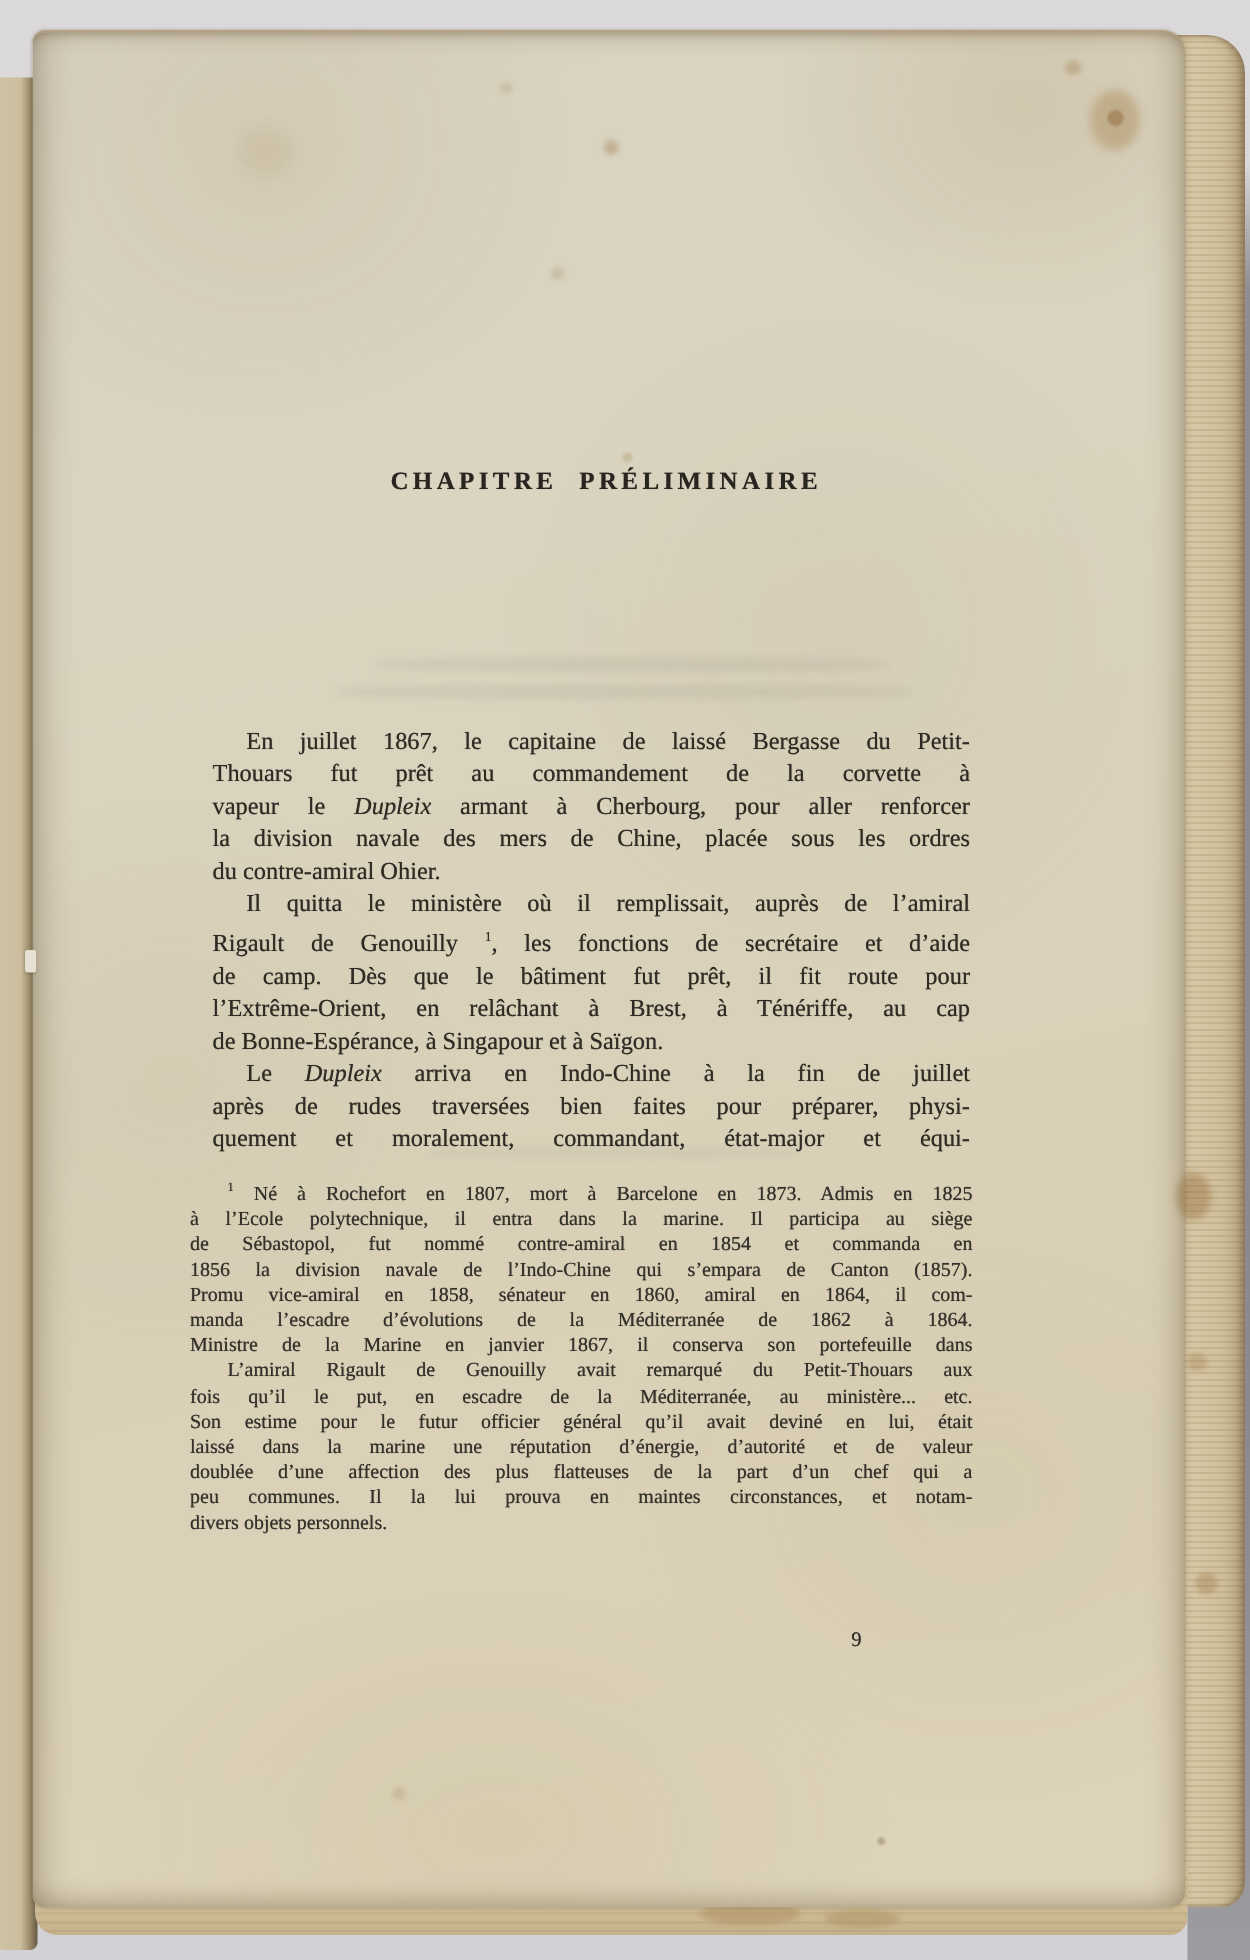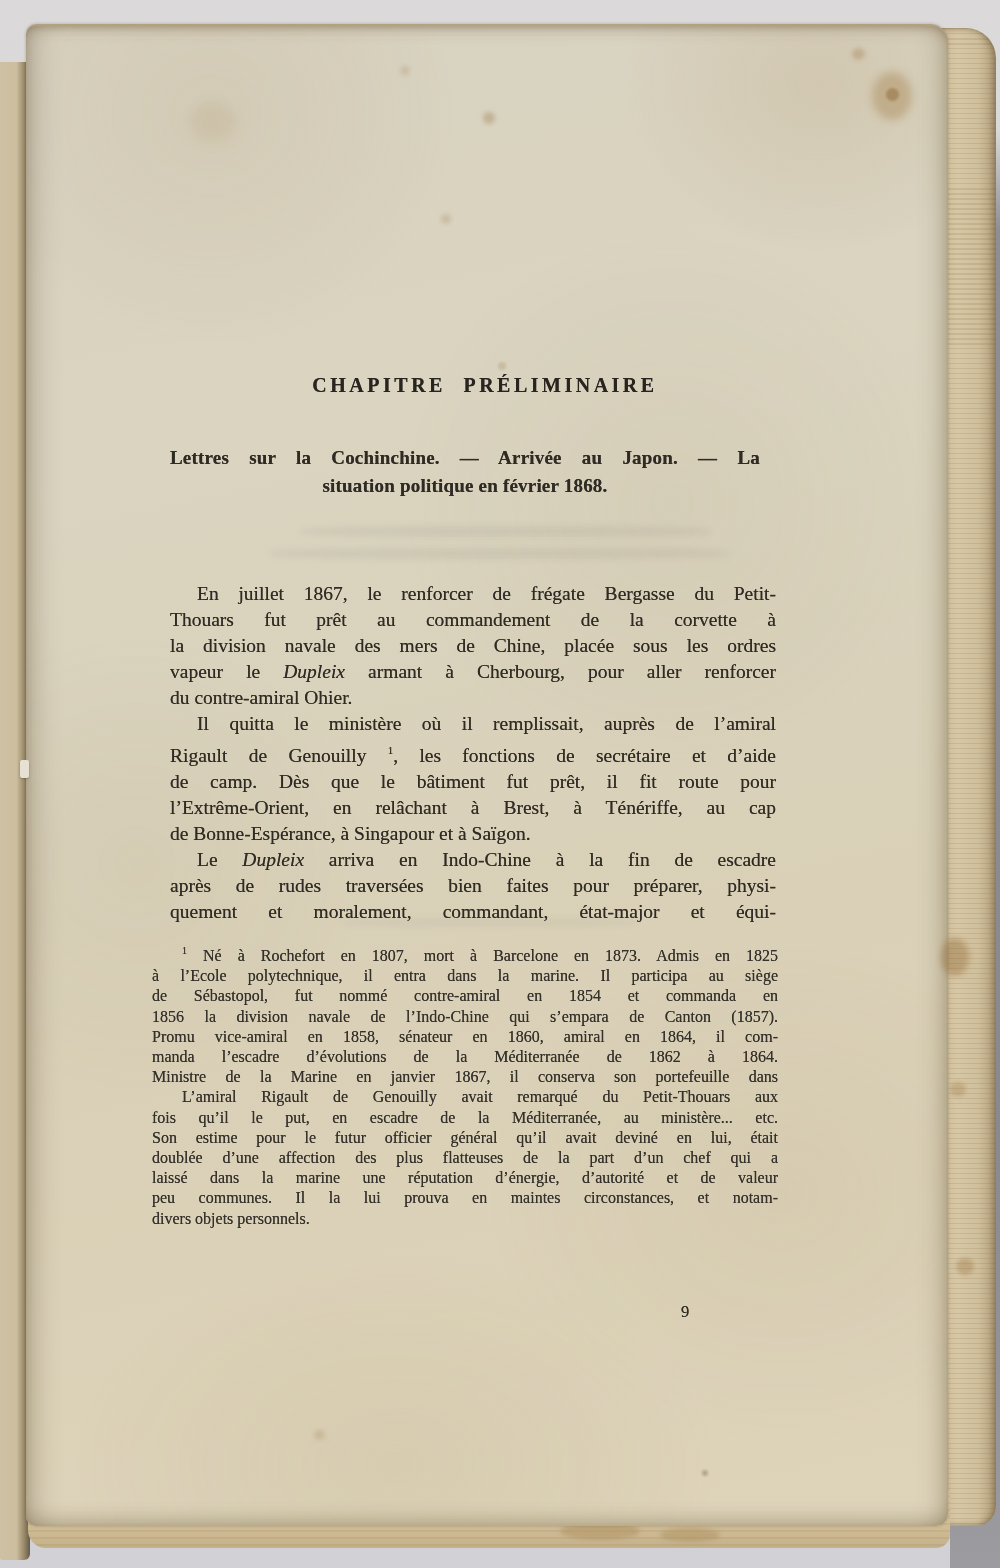--- a/index.html
+++ b/index.html
@@ -115,56 +115,52 @@
   <div class="spot" style="left:941px;top:938px;width:28px;height:38px;background:rgba(146,104,52,.42);filter:blur(3px);"></div>
   <div class="spot" style="left:950px;top:1082px;width:16px;height:15px;background:rgba(150,112,58,.30);filter:blur(2px);"></div>
   <div class="spot" style="left:956px;top:1258px;width:18px;height:17px;background:rgba(150,112,58,.34);filter:blur(2px);"></div>
   <div class="spot" style="left:314px;top:1430px;width:11px;height:10px;background:rgba(152,118,66,.22);filter:blur(2px);"></div>
   <div class="spot" style="left:702px;top:1470px;width:6px;height:6px;background:rgba(110,85,48,.35);filter:blur(1px);"></div>
 
   <div class="text-layer">
 
     <div class="chapter-title">CHAPITRE PRÉLIMINAIRE</div>
 
-    <div class="subtitle">
-      <div class="jst">Lettres sur la Cochinchine. — Arrivée au Japon. — La</div>
-      <div class="ctr">situation politique en février 1868.</div>
-    </div>
 
     <div class="body-block">
-      <div class="jst ind">En juillet 1867, le renforcer de frégate Bergasse du Petit-</div>
+      <div class="jst ind">En juillet 1867, le capitaine de laissé Bergasse du Petit-</div>
       <div class="jst">Thouars fut prêt au commandement de la corvette à</div>
+      <div class="jst"><span>vapeur le </span><span class="it">Dupleix</span><span> armant à Cherbourg, pour aller renforcer</span></div>
       <div class="jst">la division navale des mers de Chine, placée sous les ordres</div>
-      <div class="jst"><span>vapeur le </span><span class="it">Dupleix</span><span> armant à Cherbourg, pour aller renforcer</span></div>
       <div>du contre-amiral Ohier.</div>
 
       <div class="jst ind">Il quitta le ministère où il remplissait, auprès de l’amiral</div>
       <div class="jst"><span>Rigault de Genouilly </span><span class="bsup">1</span><span>, les fonctions de secrétaire et d’aide</span></div>
       <div class="jst">de camp. Dès que le bâtiment fut prêt, il fit route pour</div>
       <div class="jst">l’Extrême-Orient, en relâchant à Brest, à Ténériffe, au cap</div>
       <div>de Bonne-Espérance, à Singapour et à Saïgon.</div>
 
-      <div class="jst ind"><span>Le </span><span class="it">Dupleix</span><span> arriva en Indo-Chine à la fin de escadre</span></div>
+      <div class="jst ind"><span>Le </span><span class="it">Dupleix</span><span> arriva en Indo-Chine à la fin de juillet</span></div>
       <div class="jst">après de rudes traversées bien faites pour préparer, physi-</div>
       <div class="jst">quement et moralement, commandant, état-major et équi-</div>
     </div>
 
     <div class="foot-block">
       <div class="jst find"><span class="fsup">1</span><span> Né à Rochefort en 1807, mort à Barcelone en 1873. Admis en 1825</span></div>
       <div class="jst">à l’Ecole polytechnique, il entra dans la marine. Il participa au siège</div>
       <div class="jst">de Sébastopol, fut nommé contre-amiral en 1854 et commanda en</div>
       <div class="jst">1856 la division navale de l’Indo-Chine qui s’empara de Canton (1857).</div>
       <div class="jst">Promu vice-amiral en 1858, sénateur en 1860, amiral en 1864, il com-</div>
       <div class="jst">manda l’escadre d’évolutions de la Méditerranée de 1862 à 1864.</div>
       <div class="jst">Ministre de la Marine en janvier 1867, il conserva son portefeuille dans</div>
 
       <div class="jst find">L’amiral Rigault de Genouilly avait remarqué du Petit-Thouars aux</div>
       <div class="jst">fois qu’il le put, en escadre de la Méditerranée, au ministère... etc.</div>
       <div class="jst">Son estime pour le futur officier général qu’il avait deviné en lui, était</div>
+      <div class="jst">laissé dans la marine une réputation d’énergie, d’autorité et de valeur</div>
       <div class="jst">doublée d’une affection des plus flatteuses de la part d’un chef qui a</div>
-      <div class="jst">laissé dans la marine une réputation d’énergie, d’autorité et de valeur</div>
       <div class="jst">peu communes. Il la lui prouva en maintes circonstances, et notam-</div>
       <div>divers objets personnels.</div>
     </div>
 
     <div class="page-number">9</div>
   </div>
 </div>
 
 </body></html>

